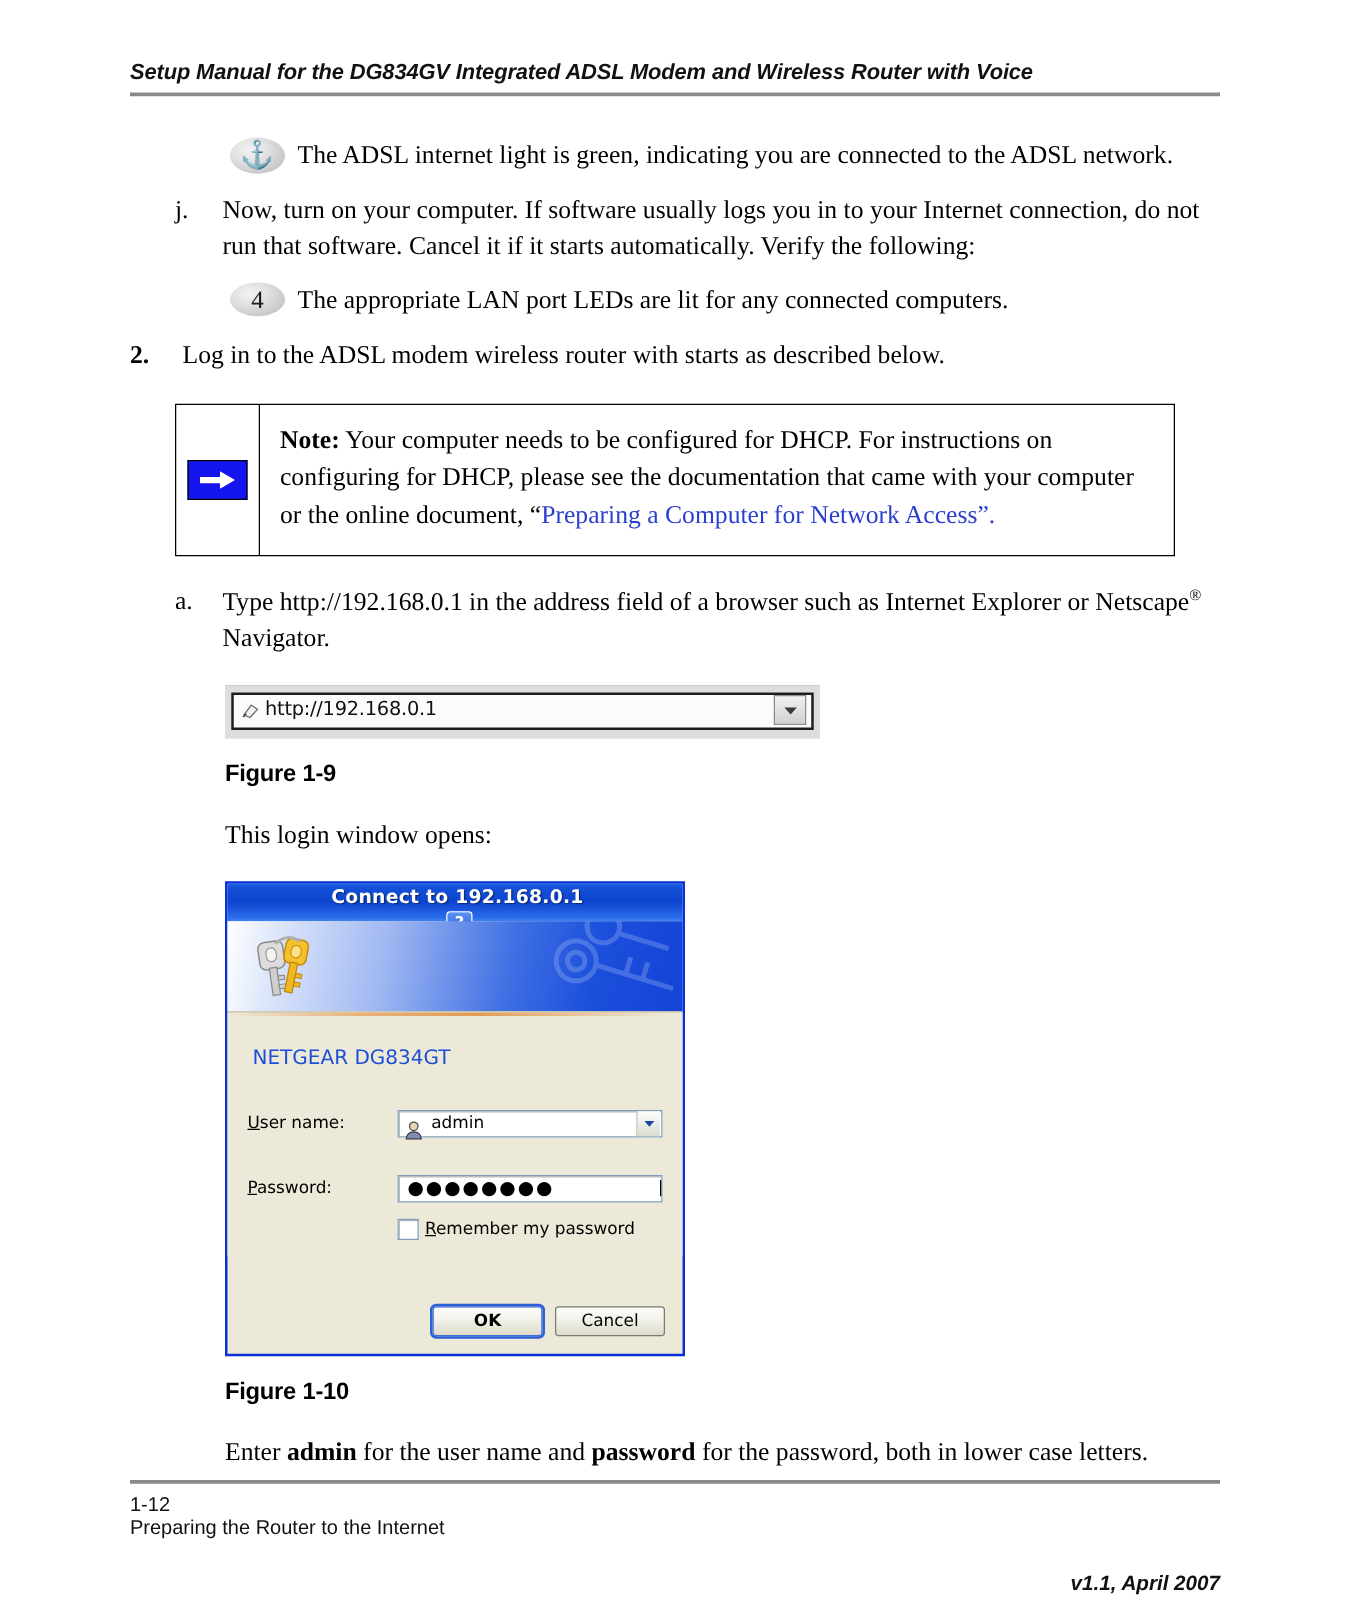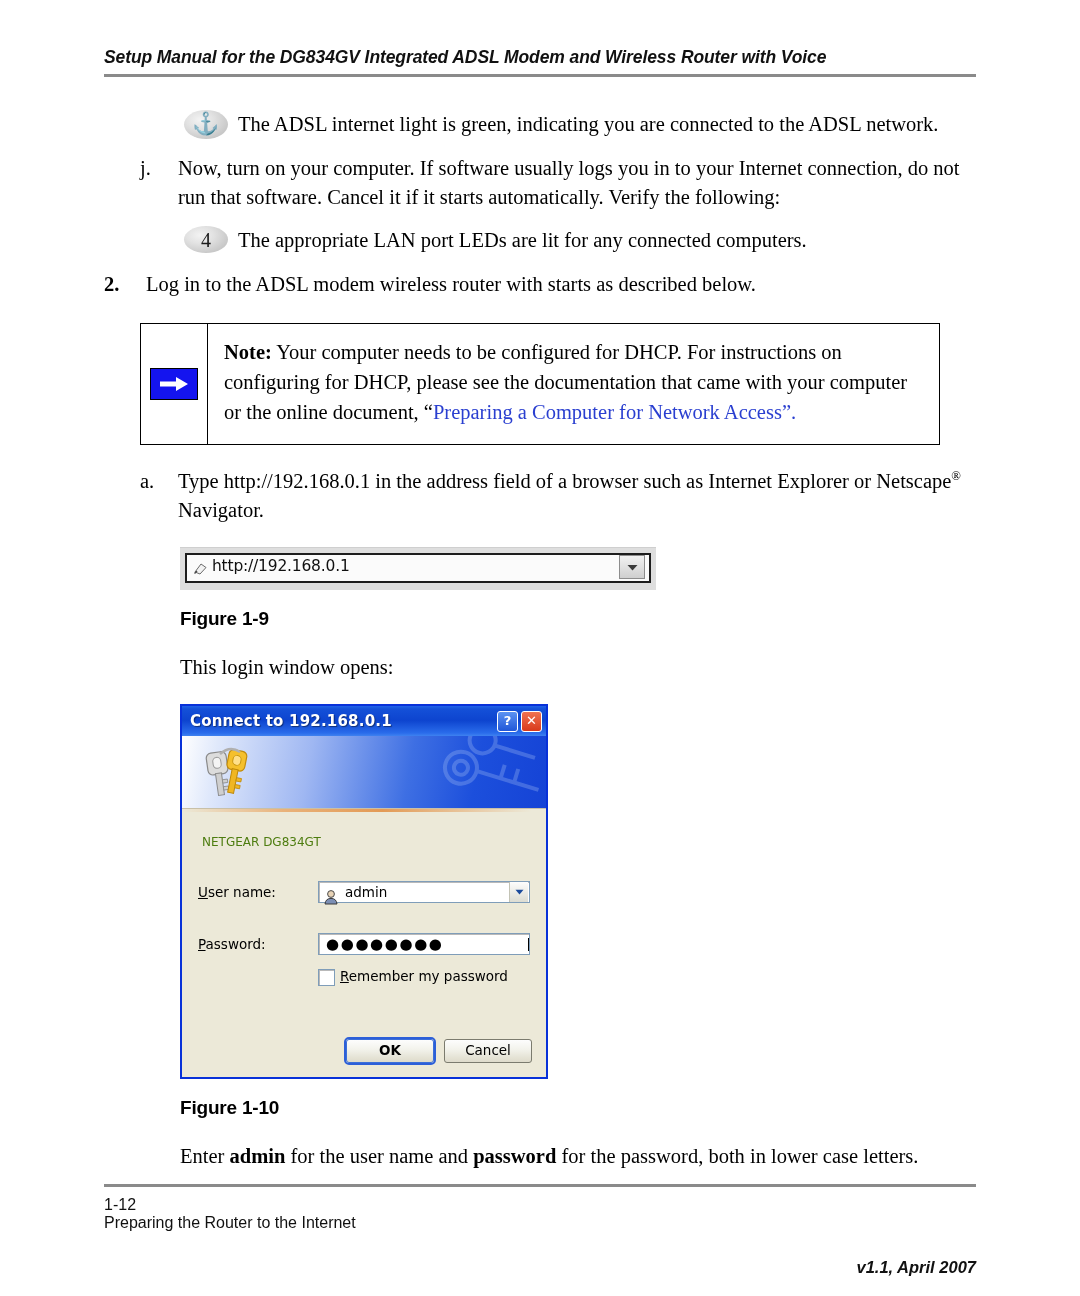--- a/index.html
+++ b/index.html
@@ -214,20 +214,21 @@
     font-family: "DejaVu Sans", "Liberation Sans", sans-serif;
     position: relative;
   }
   .dlg-titlebar {
     height: 30px;
     background: linear-gradient(180deg, #1f63e8 0%, #1450d8 10%, #0d44cf 48%, #2a6ceb 90%, #3f82f0 100%);
     display: flex;
     align-items: center;
     padding: 0 4px 0 8px;
     box-sizing: border-box;
+    flex-direction: column;
   }
   .dlg-title {
     flex: 1 1 auto;
     color: #ffffff;
     font-size: 15px;
     font-weight: bold;
     letter-spacing: 0.2px;
     text-shadow: 1px 1px 1px rgba(0,0,0,0.45);
     white-space: nowrap;
   }
@@ -273,22 +274,22 @@
   .dlg-sep {
     height: 3px;
     background: linear-gradient(90deg,#ece9d8 0%, #e9b27a 28%, #e39a55 55%, #ece9d8 96%);
   }
 
   .dlg-body {
     padding: 16px 16px 12px 16px;
     background: #ece9d8;
   }
   .realm {
-    font-size: 12px;
-    color: #4d7c0f;
+    font-size: 16px;
+    color: #1d4ed8;
     margin: 6px 0 18px 4px;
   }
   .field-row {
     display: flex;
     align-items: center;
     margin-bottom: 12px;
     margin-top: 30px;
   }
   .field-label {
     flex: 0 0 120px;

